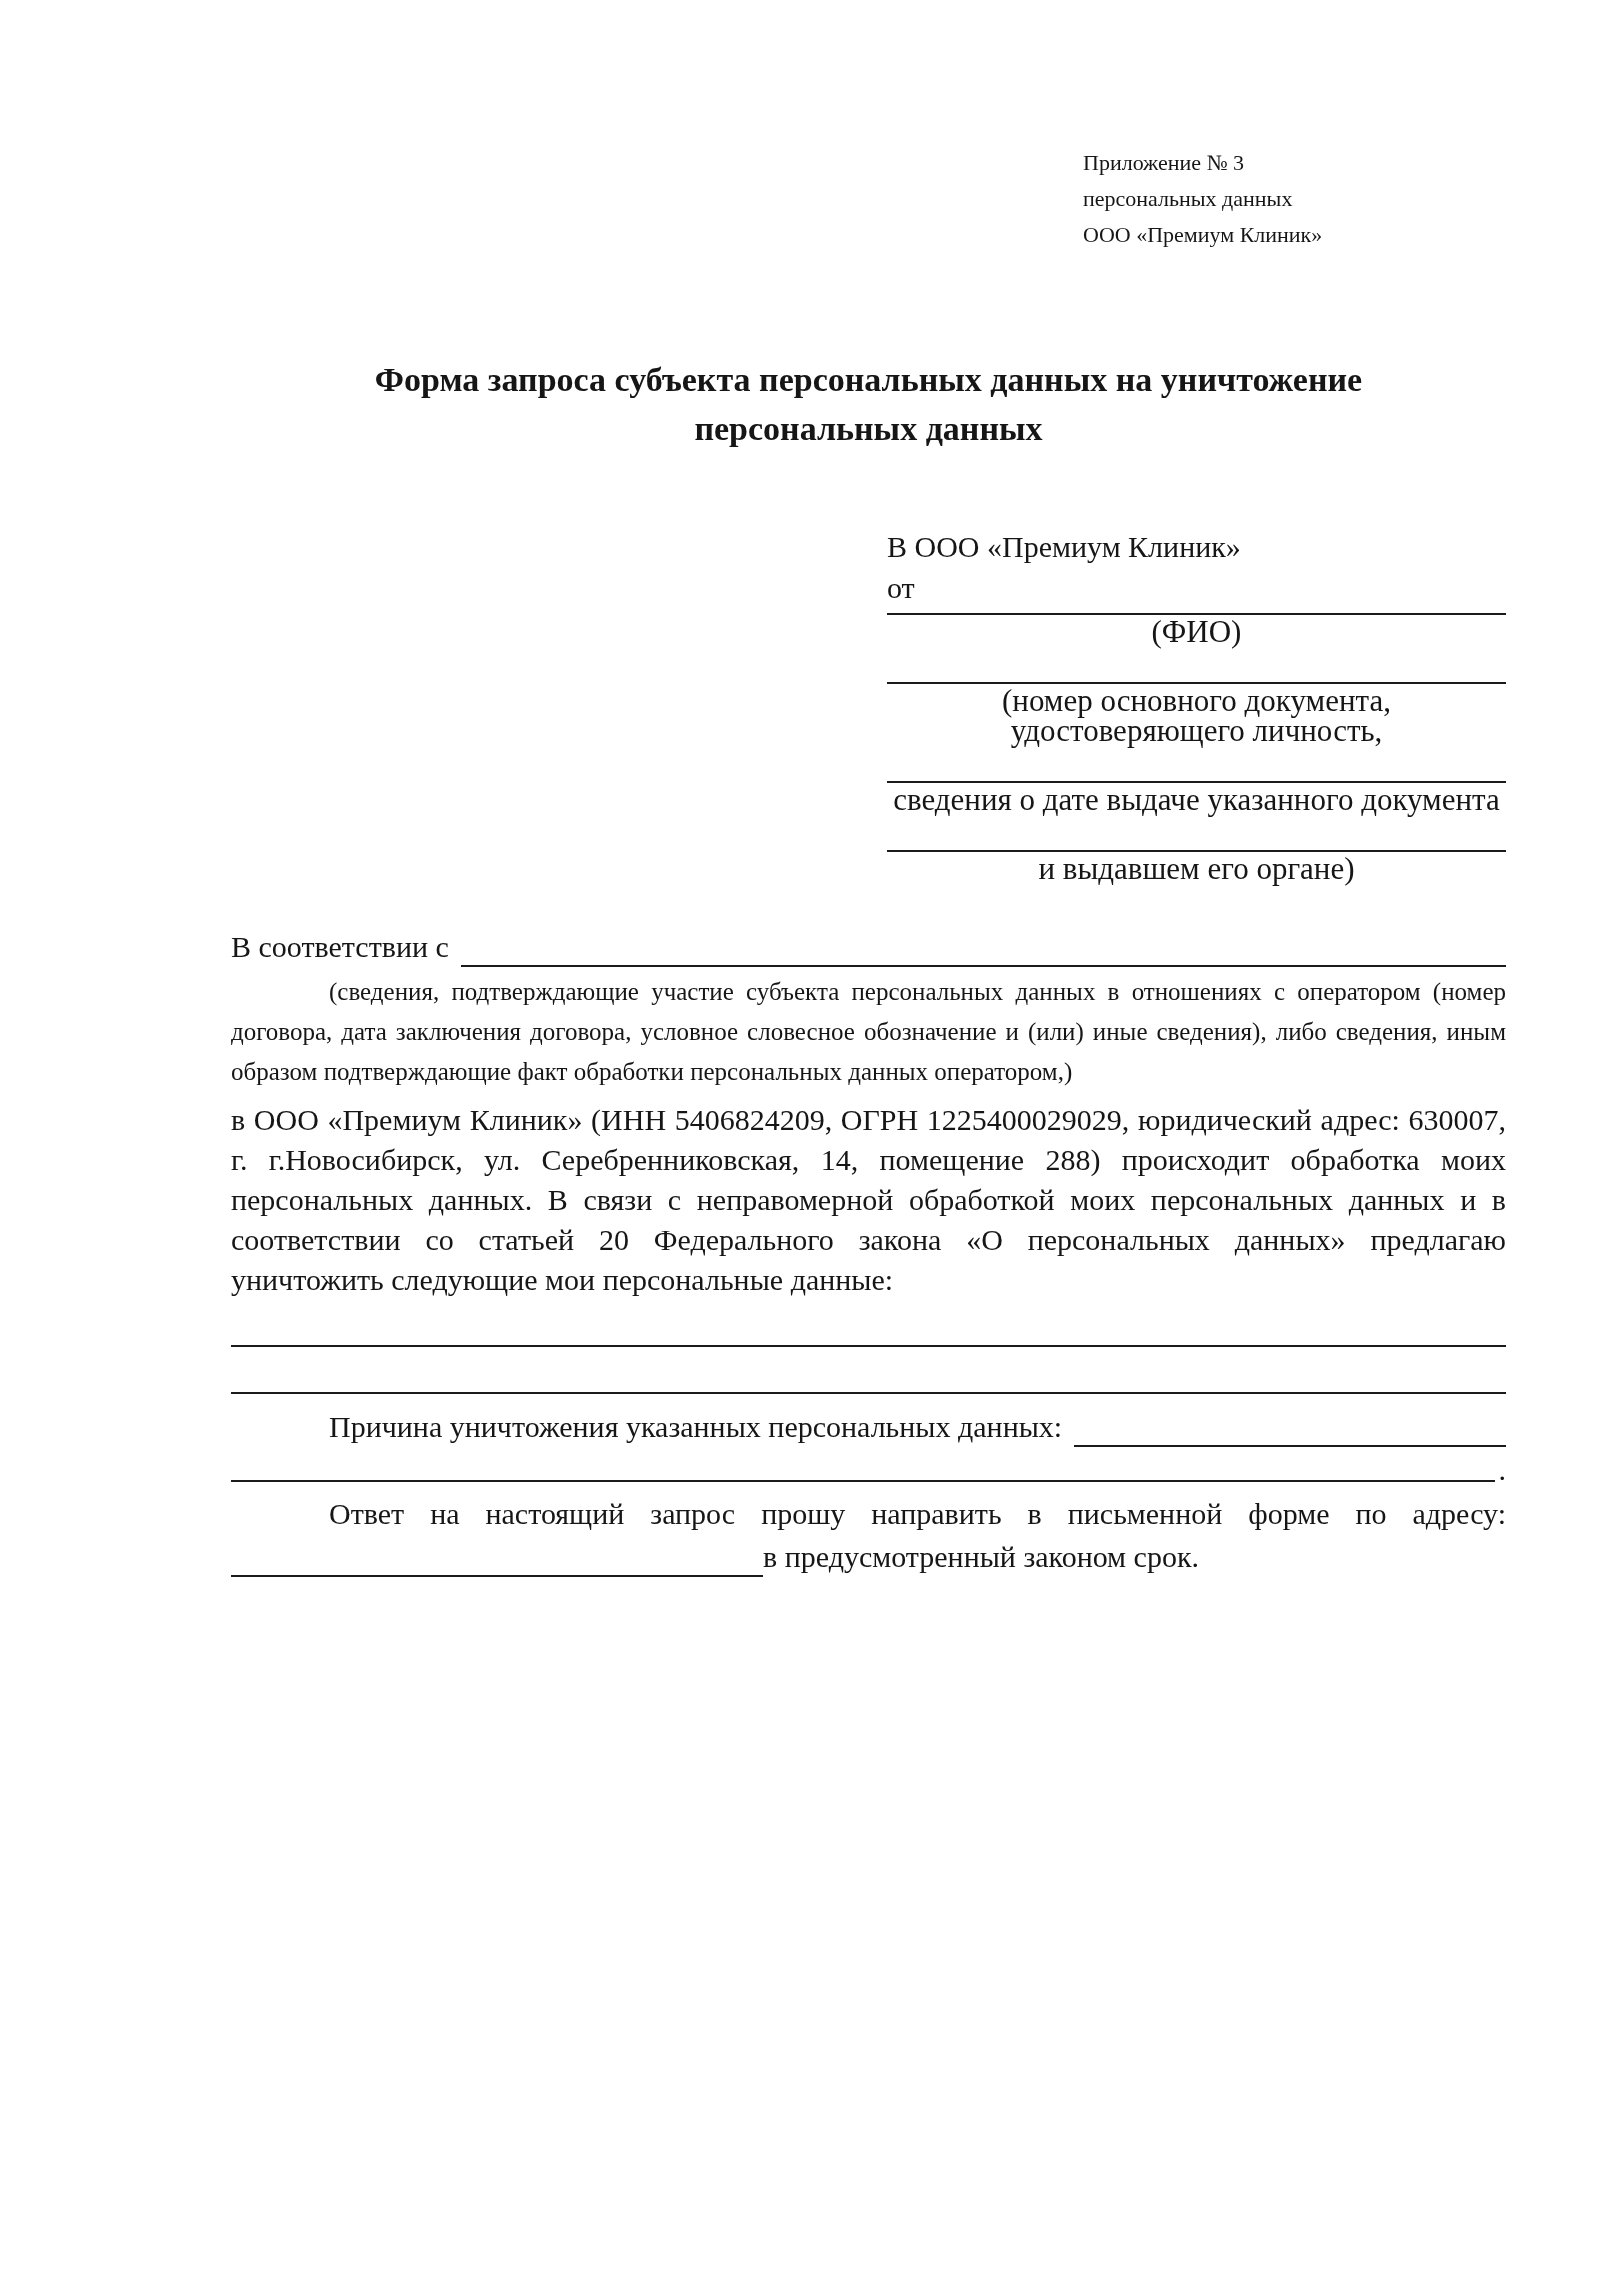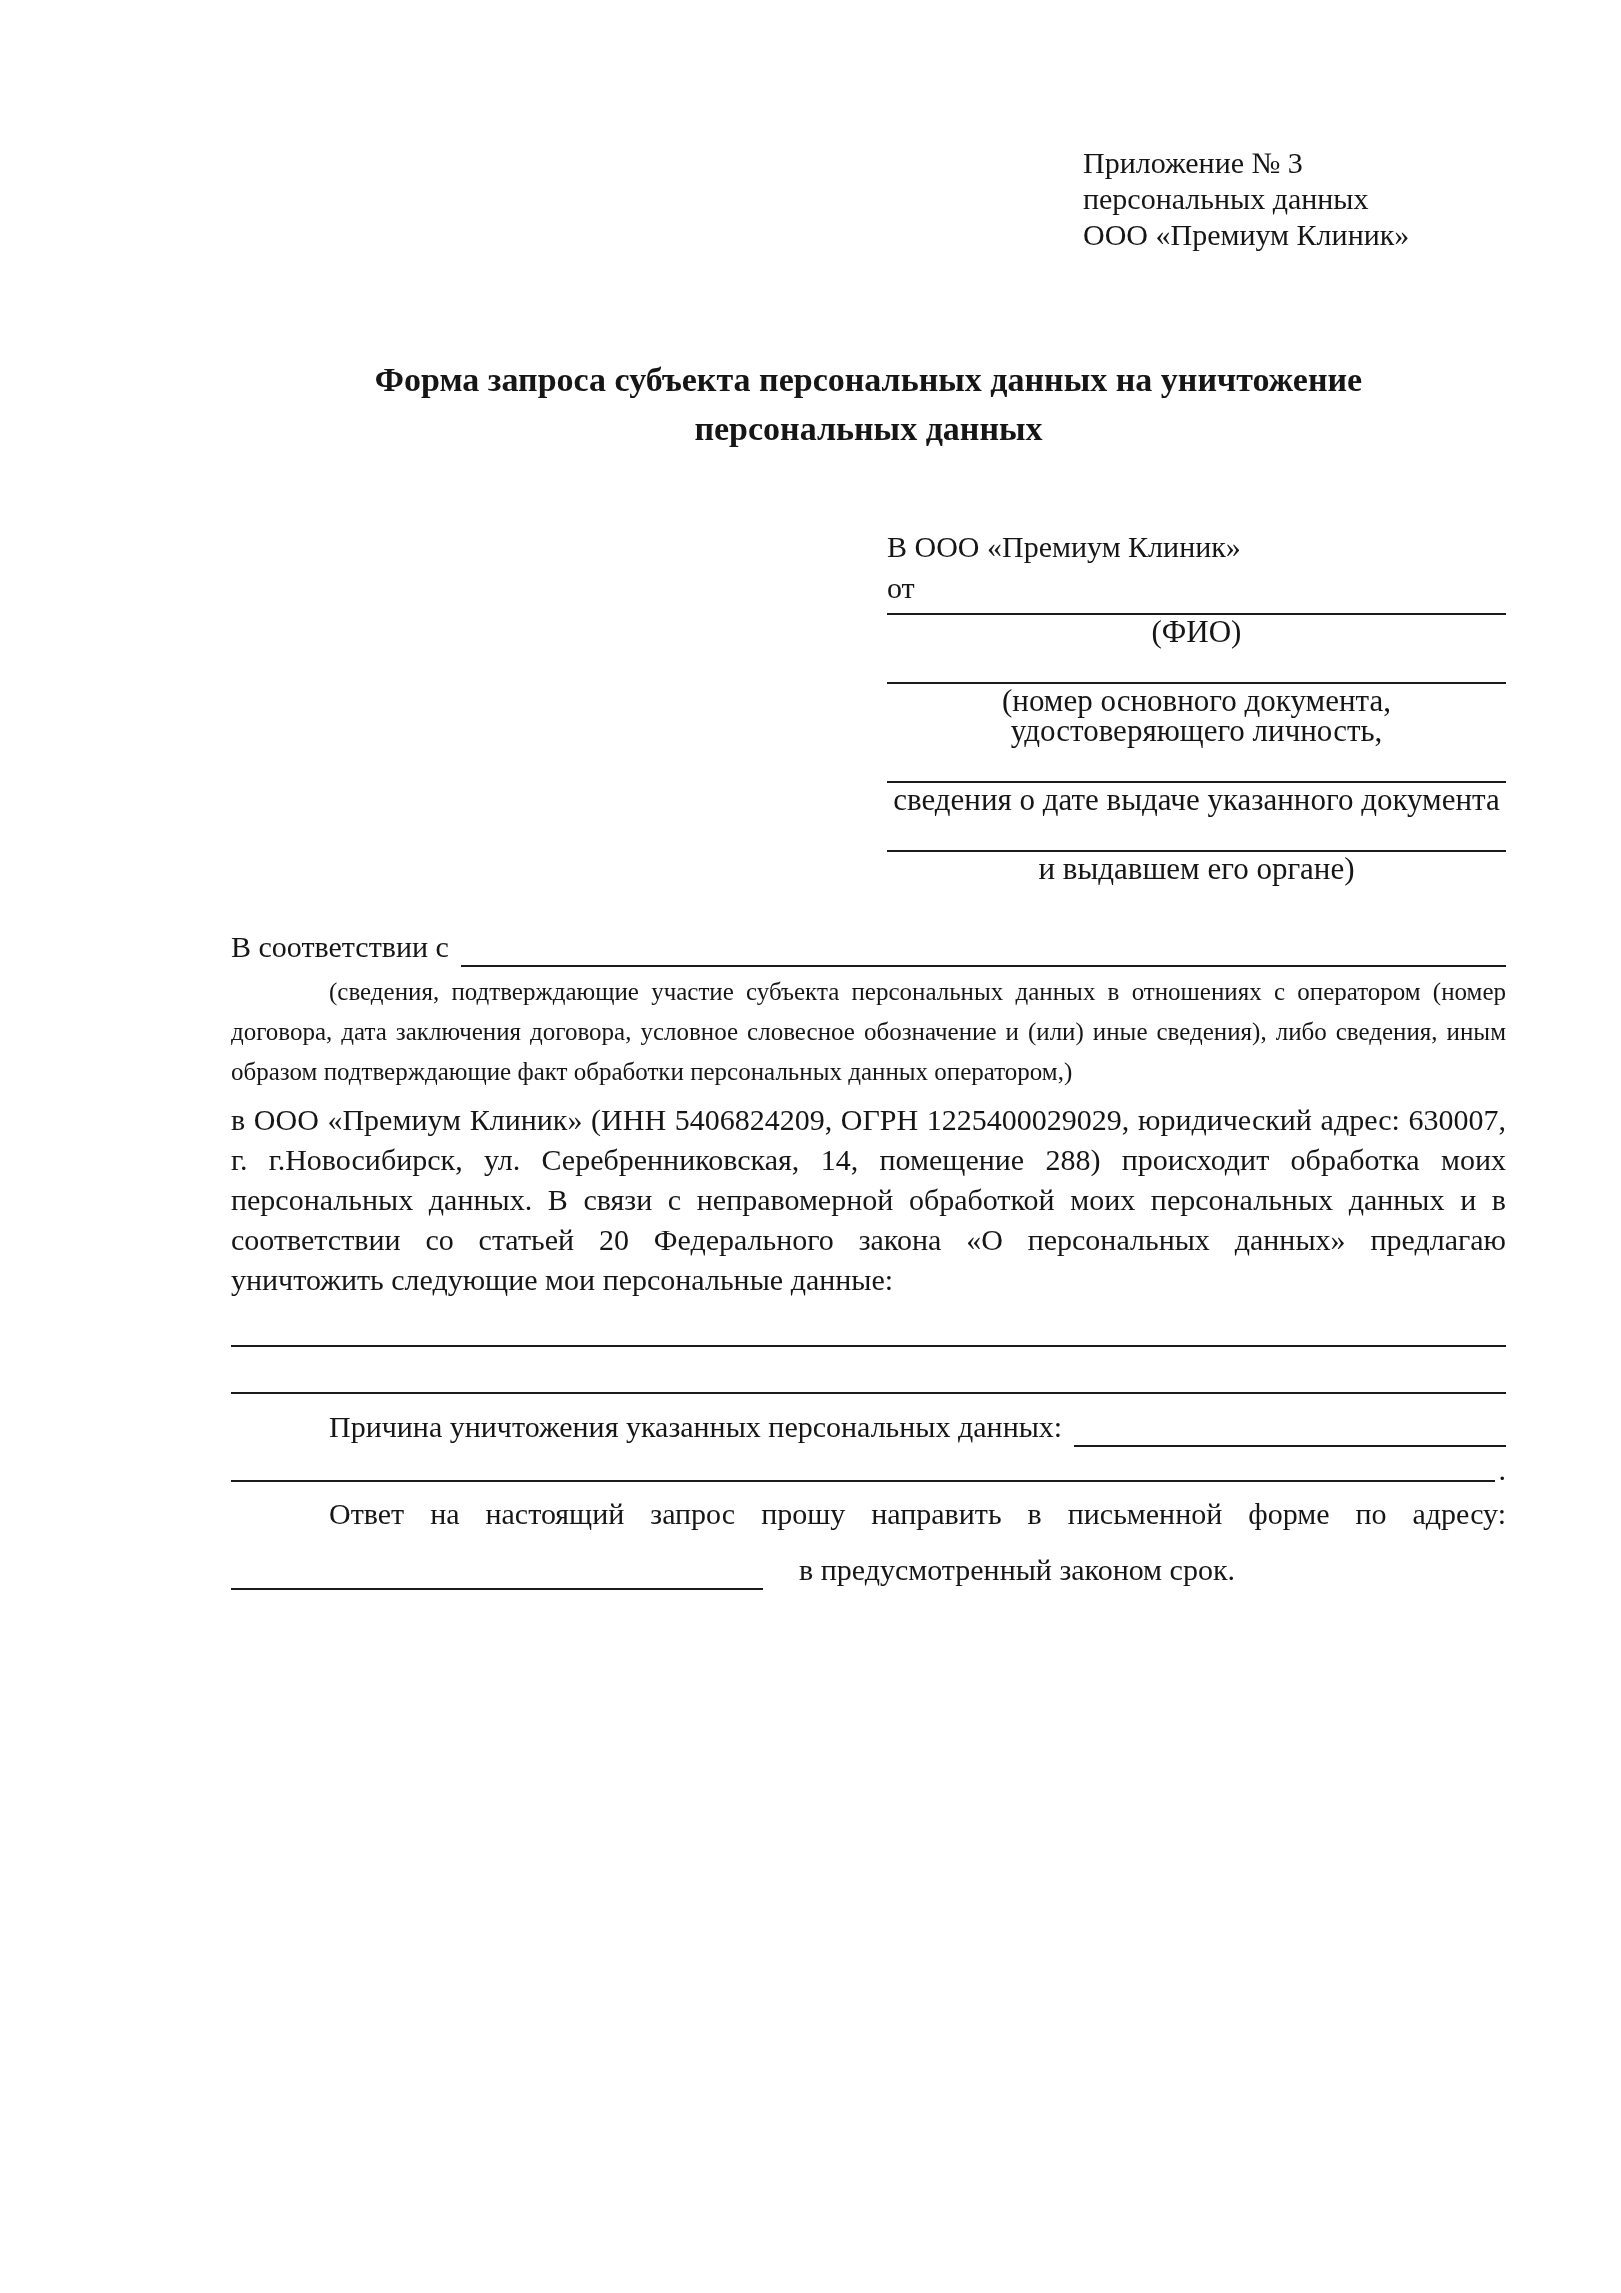--- a/index.html
+++ b/index.html
@@ -14,21 +14,21 @@
     font-size: 30px;
     overflow: hidden;
   }
   .content {
     padding: 145px 115px 0 231px; 
   }
 
   
   .appendix {
     margin-left: 852px;
-    font-size: 30px;
+    font-size: 22px;
     line-height: 36px;
   }
 
   
   .title {
     margin-top: 102px;
     text-align: center;
     font-weight: bold;
     font-size: 34px;
     line-height: 49px;
@@ -107,23 +107,22 @@
 
   .answer-par {
     margin-top: 3.9px;
     line-height: 40px;
     text-align: justify;
     text-align-last: justify;
     text-indent: 98px;
   }
 
   .srok-row {
-    margin-top: 16px;
-    line-height: 40px;
-    gap: 36px;
+    margin-top: 3px;
+    line-height: 40px;
   }
   .srok-row .u-fixed {
     width: 532px;
     height: 0;
     border-bottom: 2.9px solid #1b1b1b;
   }
 
   .sign-row {
     margin-top: 51px;
     display: flex;

